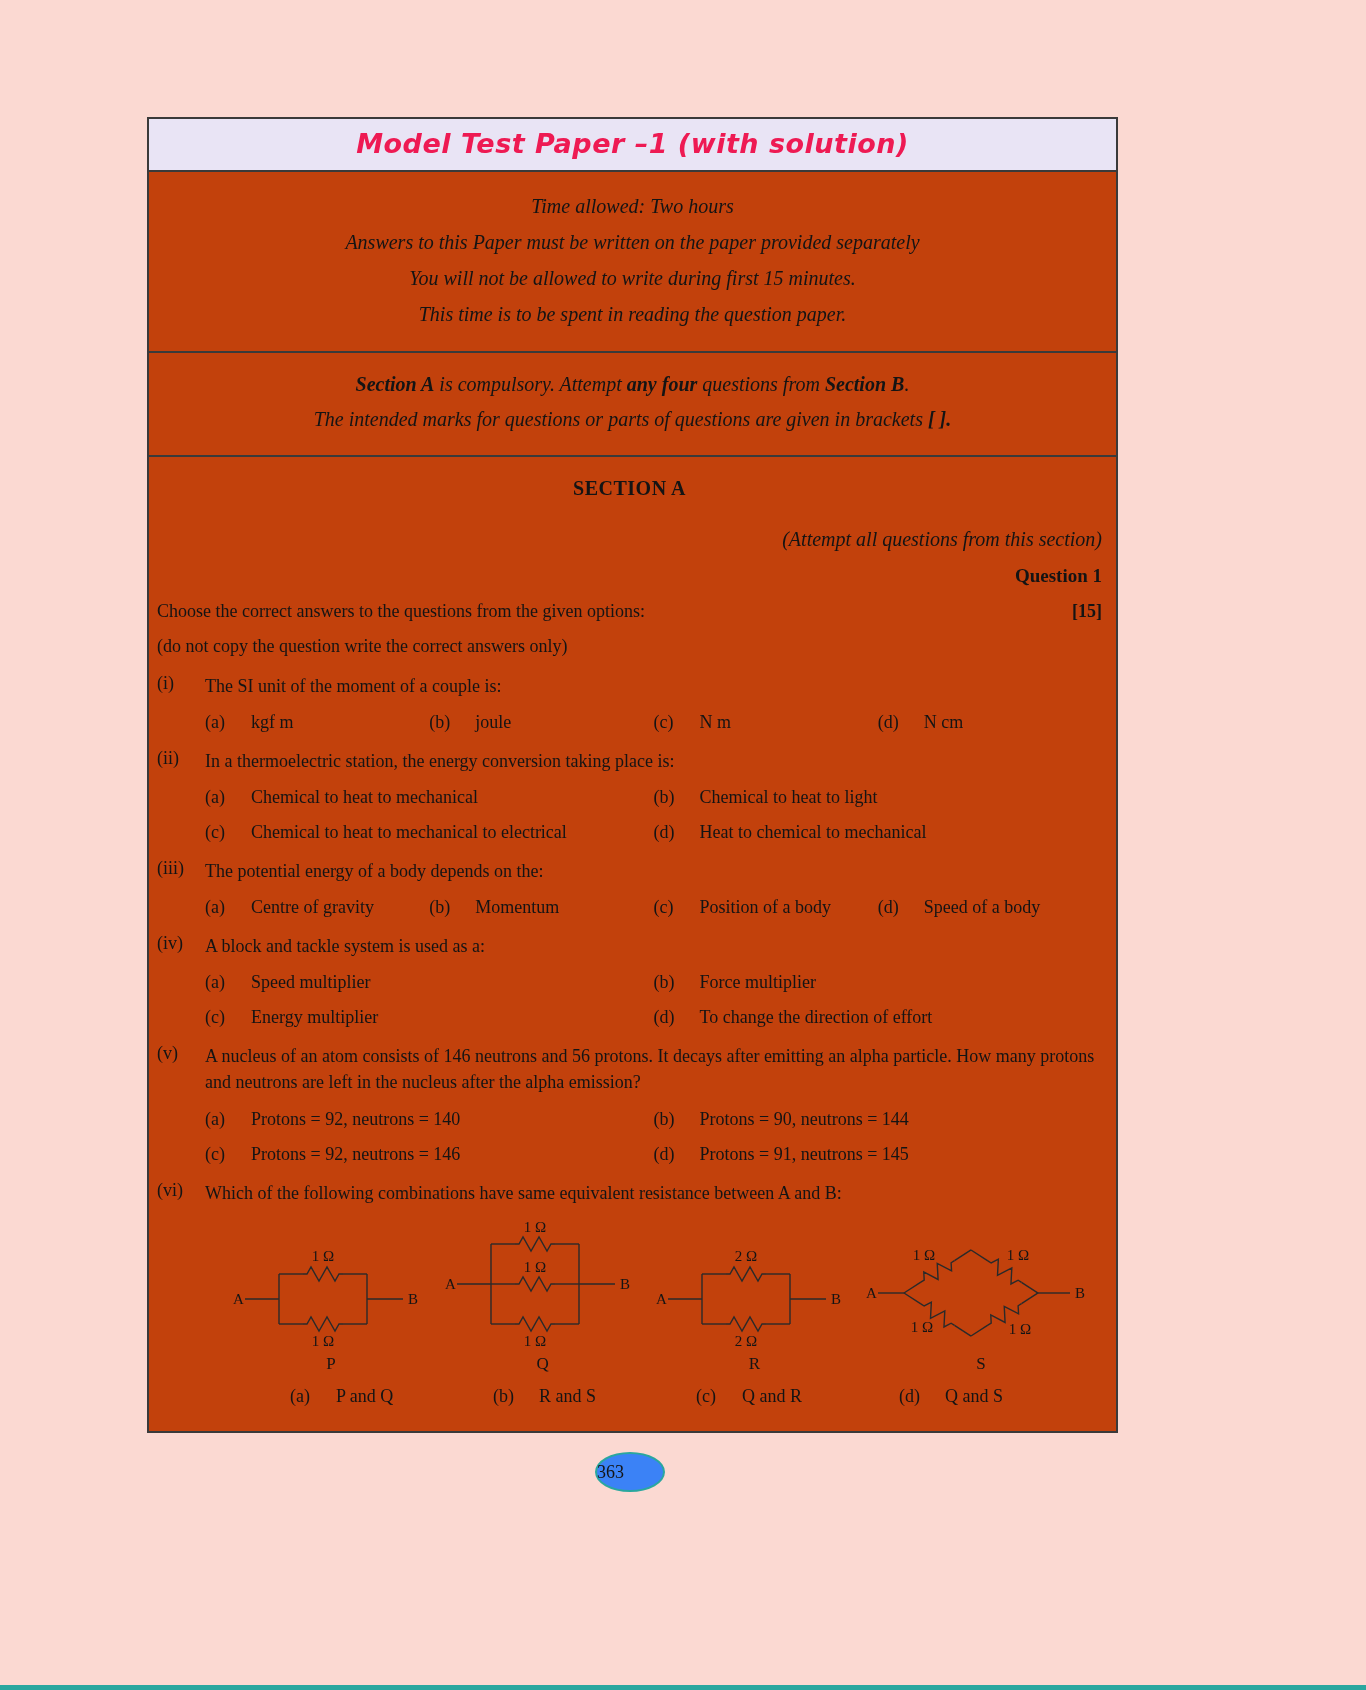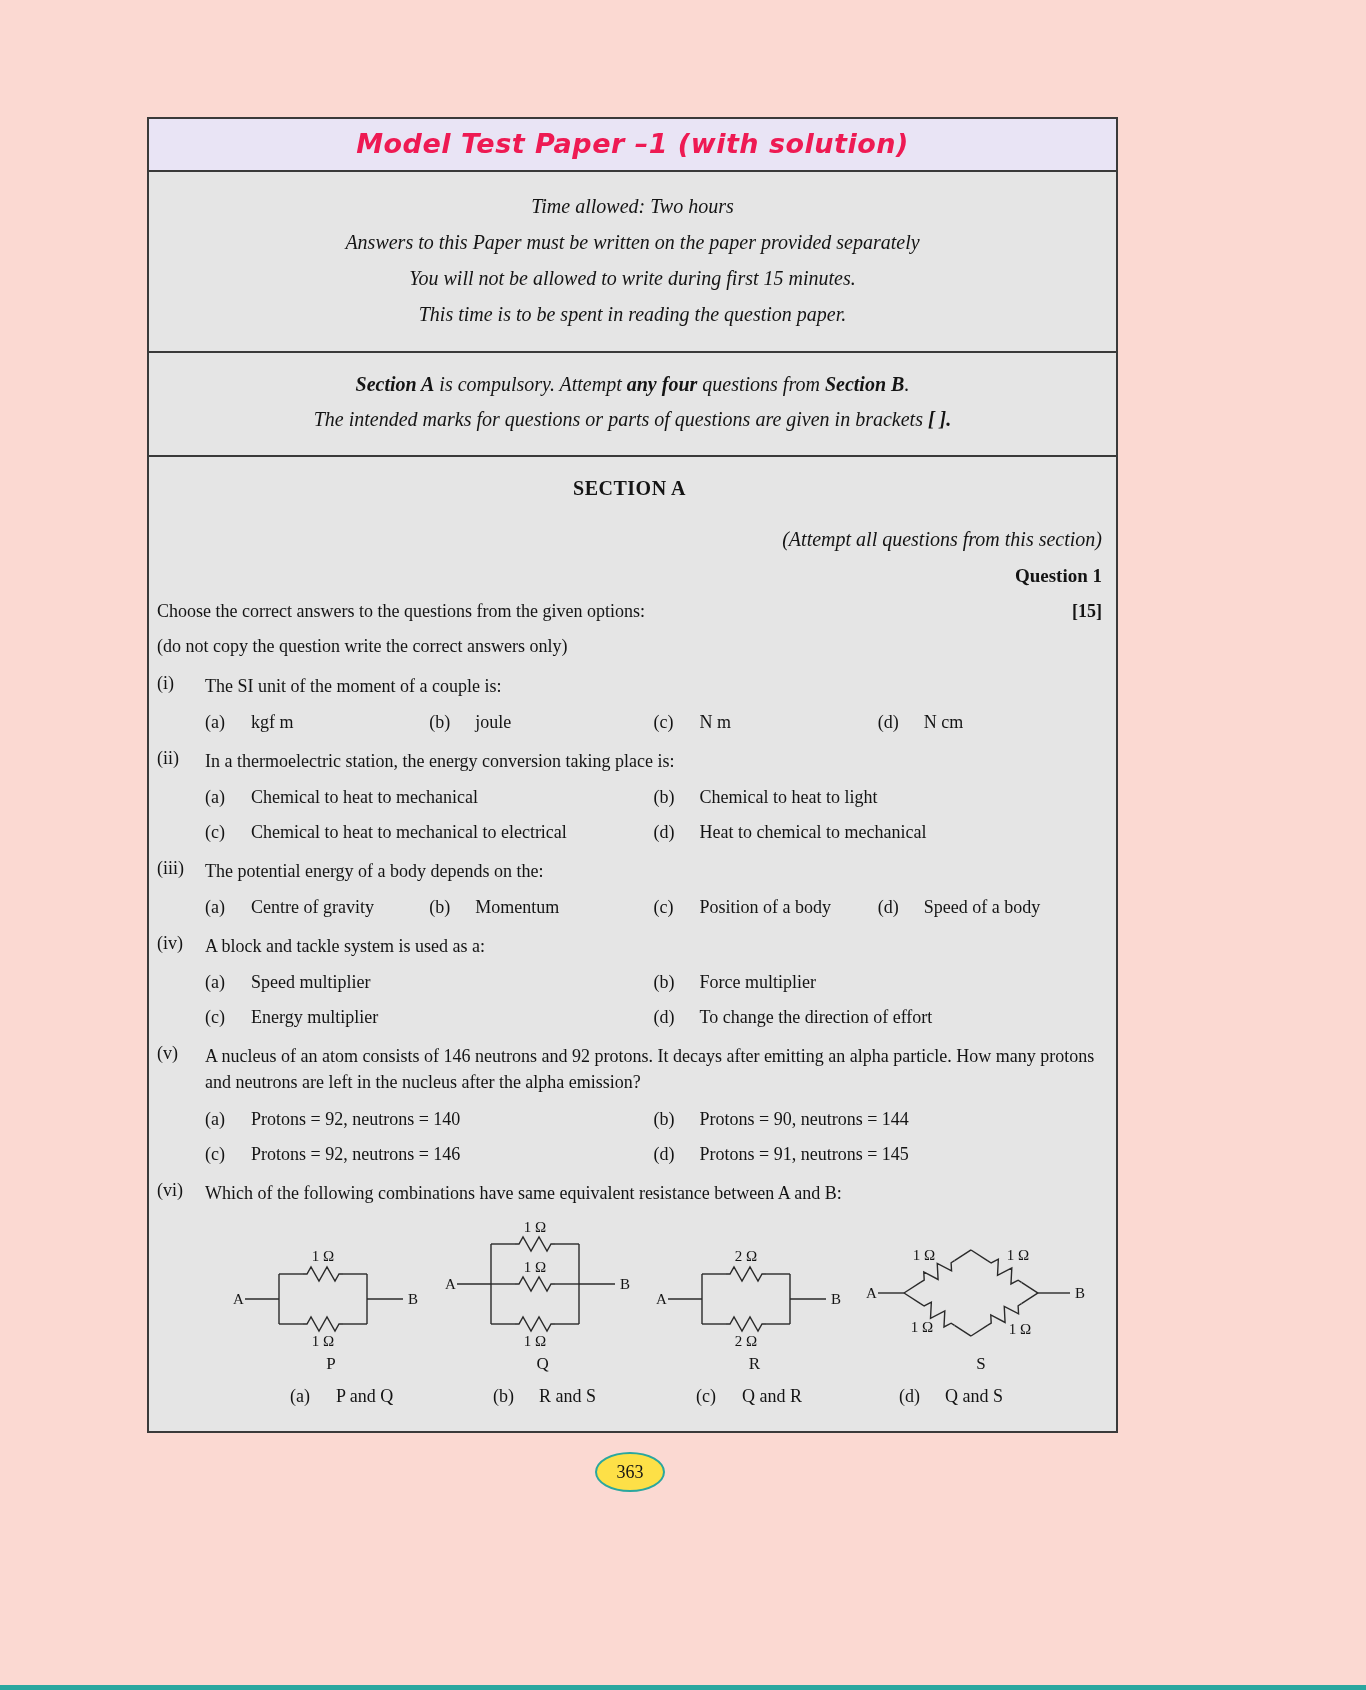--- a/index.html
+++ b/index.html
@@ -6,21 +6,21 @@
   body{
     width:1366px;height:1690px;
     background:#fbd9d2;
     font-family:"Liberation Serif","DejaVu Serif",serif;
     color:#141414;
     overflow:hidden;
   }
   .page{position:relative;width:1366px;height:1690px;}
   .doc{
     position:absolute;left:147px;top:117px;width:971px;
-    background:#e5e5e5;border:2px solid #3a3a3a;
+    background:#c2410c;border:2px solid #3a3a3a;
     box-sizing:border-box;
   }
   .band{
     background:#e9e4f5;border-bottom:2px solid #3a3a3a;
     text-align:center;padding:9px 0 11px;
   }
   .band .title{
     font-family:"DejaVu Sans","Liberation Sans",sans-serif;
     font-weight:bold;font-style:italic;
     font-size:27px;color:#ee1a53;letter-spacing:.5px;
@@ -62,22 +62,22 @@
     display:flex;justify-content:space-between;align-items:flex-end;
     margin:14px 0 4px;padding:0 6px 0 26px;
   }
   .circuit{display:flex;flex-direction:column;align-items:center;}
   .circuit .wire{stroke:#2a2a2a;stroke-width:1.4;fill:none;}
   .circuit text{font-size:15px;font-family:"Liberation Serif","DejaVu Serif",serif;fill:#141414;}
   .cname{font-size:17px;margin-top:2px;}
   .vi-opts{margin-left:85px;margin-top:12px;}
   .pageno{
     position:absolute;left:595px;top:1452px;width:66px;height:36px;
-    background:#fde047;border:2.5px solid #2aa79f;border-radius:50%;
-    display:flex;align-items:center;justify-content:center;
+    background:#3b82f6;border:2.5px solid #2aa79f;border-radius:50%;
+    display:flex;align-items:center;
     font-size:18px;
   }
   .footer-rule{position:absolute;left:0;right:0;bottom:0;height:5px;background:#2aa79f;}
 </style>
 </head>
 <body>
 
 <svg width="0" height="0" style="position:absolute" aria-hidden="true">
   <defs>
     <path id="rz" d="M0 0 l4 0 l4 -7 l8 14 l8 -14 l8 14 l4 -7 l4 0"></path>
@@ -211,21 +211,21 @@
                 <span class="olabel">(d)</span>
                 <span class="otext">To change the direction of effort</span>
               </div>
           </div>
         </div>
       </div>
 
       <div class="qitem">
         <div class="qnum">(v)</div>
         <div class="qbody">
-          <div class="qtext">A nucleus of an atom consists of 146 neutrons and 92 protons. It decays after emitting an alpha particle. How many protons and neutrons are left in the nucleus after the alpha emission?</div>
+          <div class="qtext">A nucleus of an atom consists of 146 neutrons and 56 protons. It decays after emitting an alpha particle. How many protons and neutrons are left in the nucleus after the alpha emission?</div>
           <div class="opts cols2">
             <div class="opt">
                 <span class="olabel">(a)</span>
                 <span class="otext">Protons = 92, neutrons = 140</span>
               </div>
             <div class="opt">
                 <span class="olabel">(b)</span>
                 <span class="otext">Protons = 90, neutrons = 144</span>
               </div>
             <div class="opt">

